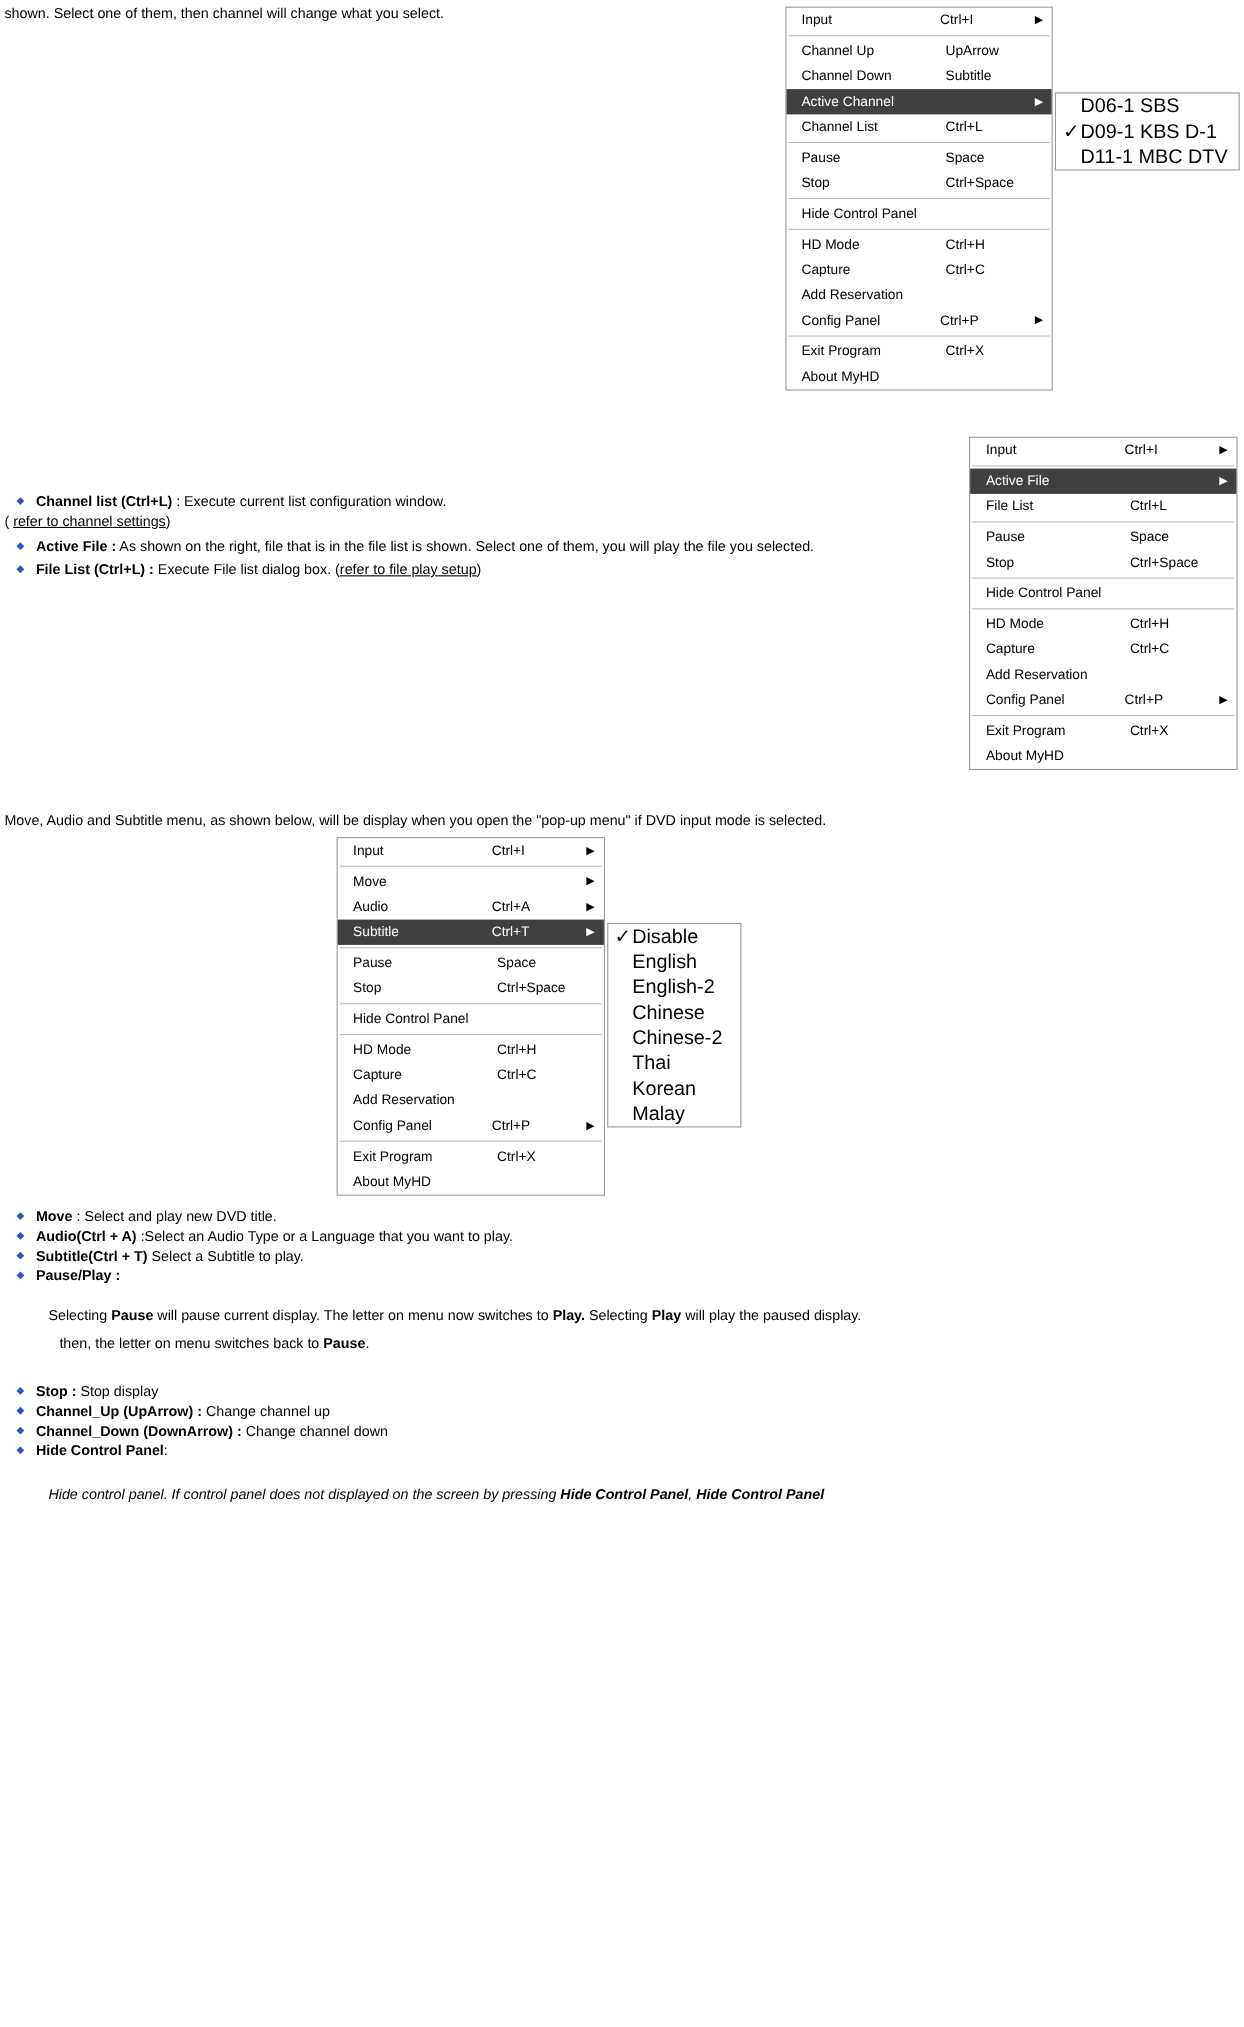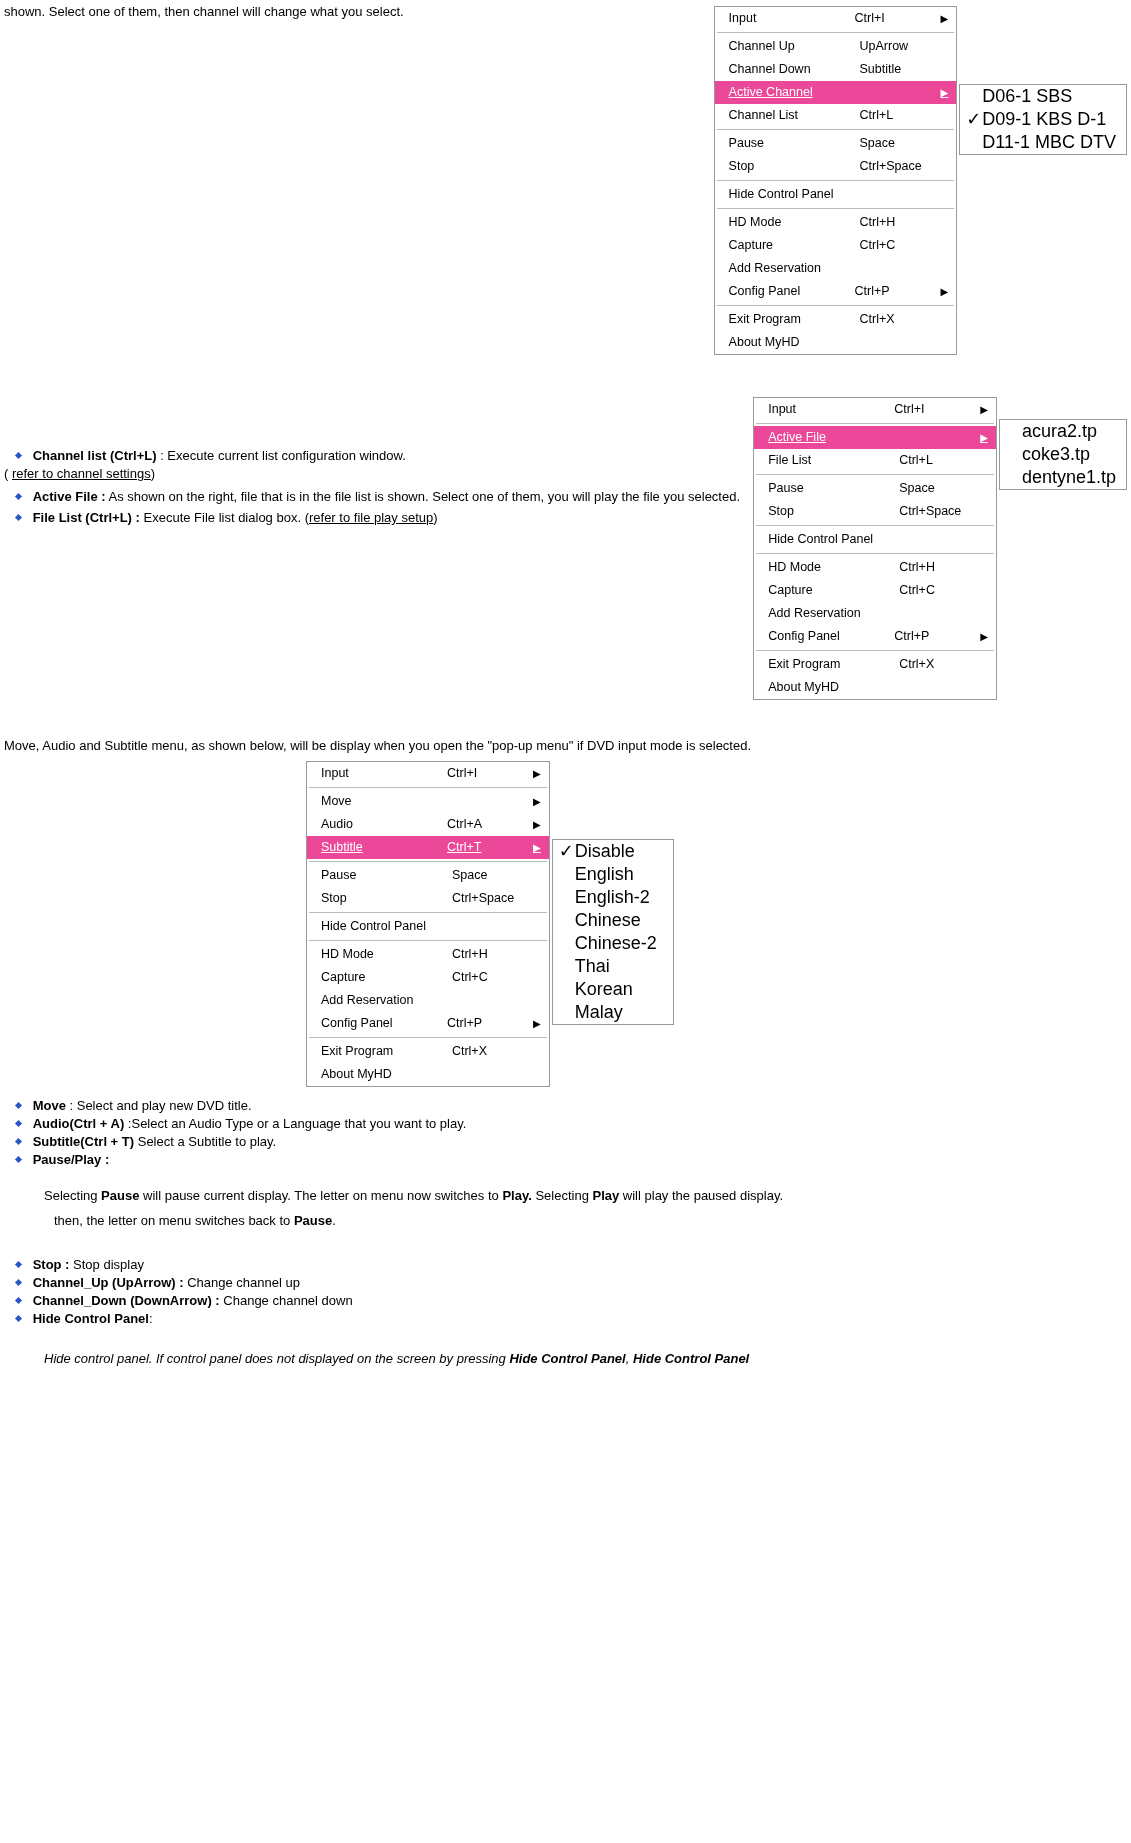--- a/index.html
+++ b/index.html
@@ -25,21 +25,21 @@
     display: flex;
     align-items: center;
     padding: 2px 8px 2px 14px;
     white-space: nowrap;
     line-height: 19px;
   }
   .menu .mi .label { flex: 1 1 auto; }
   .menu .mi .accel { color: #000; margin-left: 26px; min-width: 80px; }
   .menu .mi .arrow { margin-left: 6px; font-size: 10px; }
   .menu .sep { border-top: 1px solid #bbb; margin: 2px 2px; }
-  .menu .mi.hl { background: #ec4899; color: #fff; text-decoration: underline; }
+  .menu .mi.hl { background: #404040; color: #fff; }
   .menu .mi.hl .accel { color: #fff; }
   .submenu {
     border: 1px solid #999;
     background: #fff;
     font-size: 18px;
     margin: 2px 0 2px 0;
     min-width: 120px;
   }
   .submenu .si {
     display: flex;
@@ -256,36 +256,20 @@
           <span class="label">Exit Program</span>
           <span class="accel">Ctrl+X</span>
           <span class="arrow">&nbsp;</span>
         </div>
         <div class="mi">
           <span class="label">About MyHD</span>
           <span class="accel"></span>
           <span class="arrow">&nbsp;</span>
         </div>
       </div>
-    <div style="padding-top:22px;">
-      <div class="submenu">
-          <div class="si">
-            <span class="chk"></span>
-            <span>acura2.tp</span>
-          </div>
-          <div class="si">
-            <span class="chk"></span>
-            <span>coke3.tp</span>
-          </div>
-          <div class="si">
-            <span class="chk"></span>
-            <span>dentyne1.tp</span>
-          </div>
-        </div>
-    </div>
   </div>
 </div>
 
 <div style="height:36px;"></div>
 
 <div>Move, Audio and Subtitle menu, as shown below, will be display when you open the "pop-up menu"  if DVD input mode is selected.</div>
 
 <div class="row" style="margin-top:6px;">
   <div style="width:300px;"></div>
   <div class="menu-cluster">

